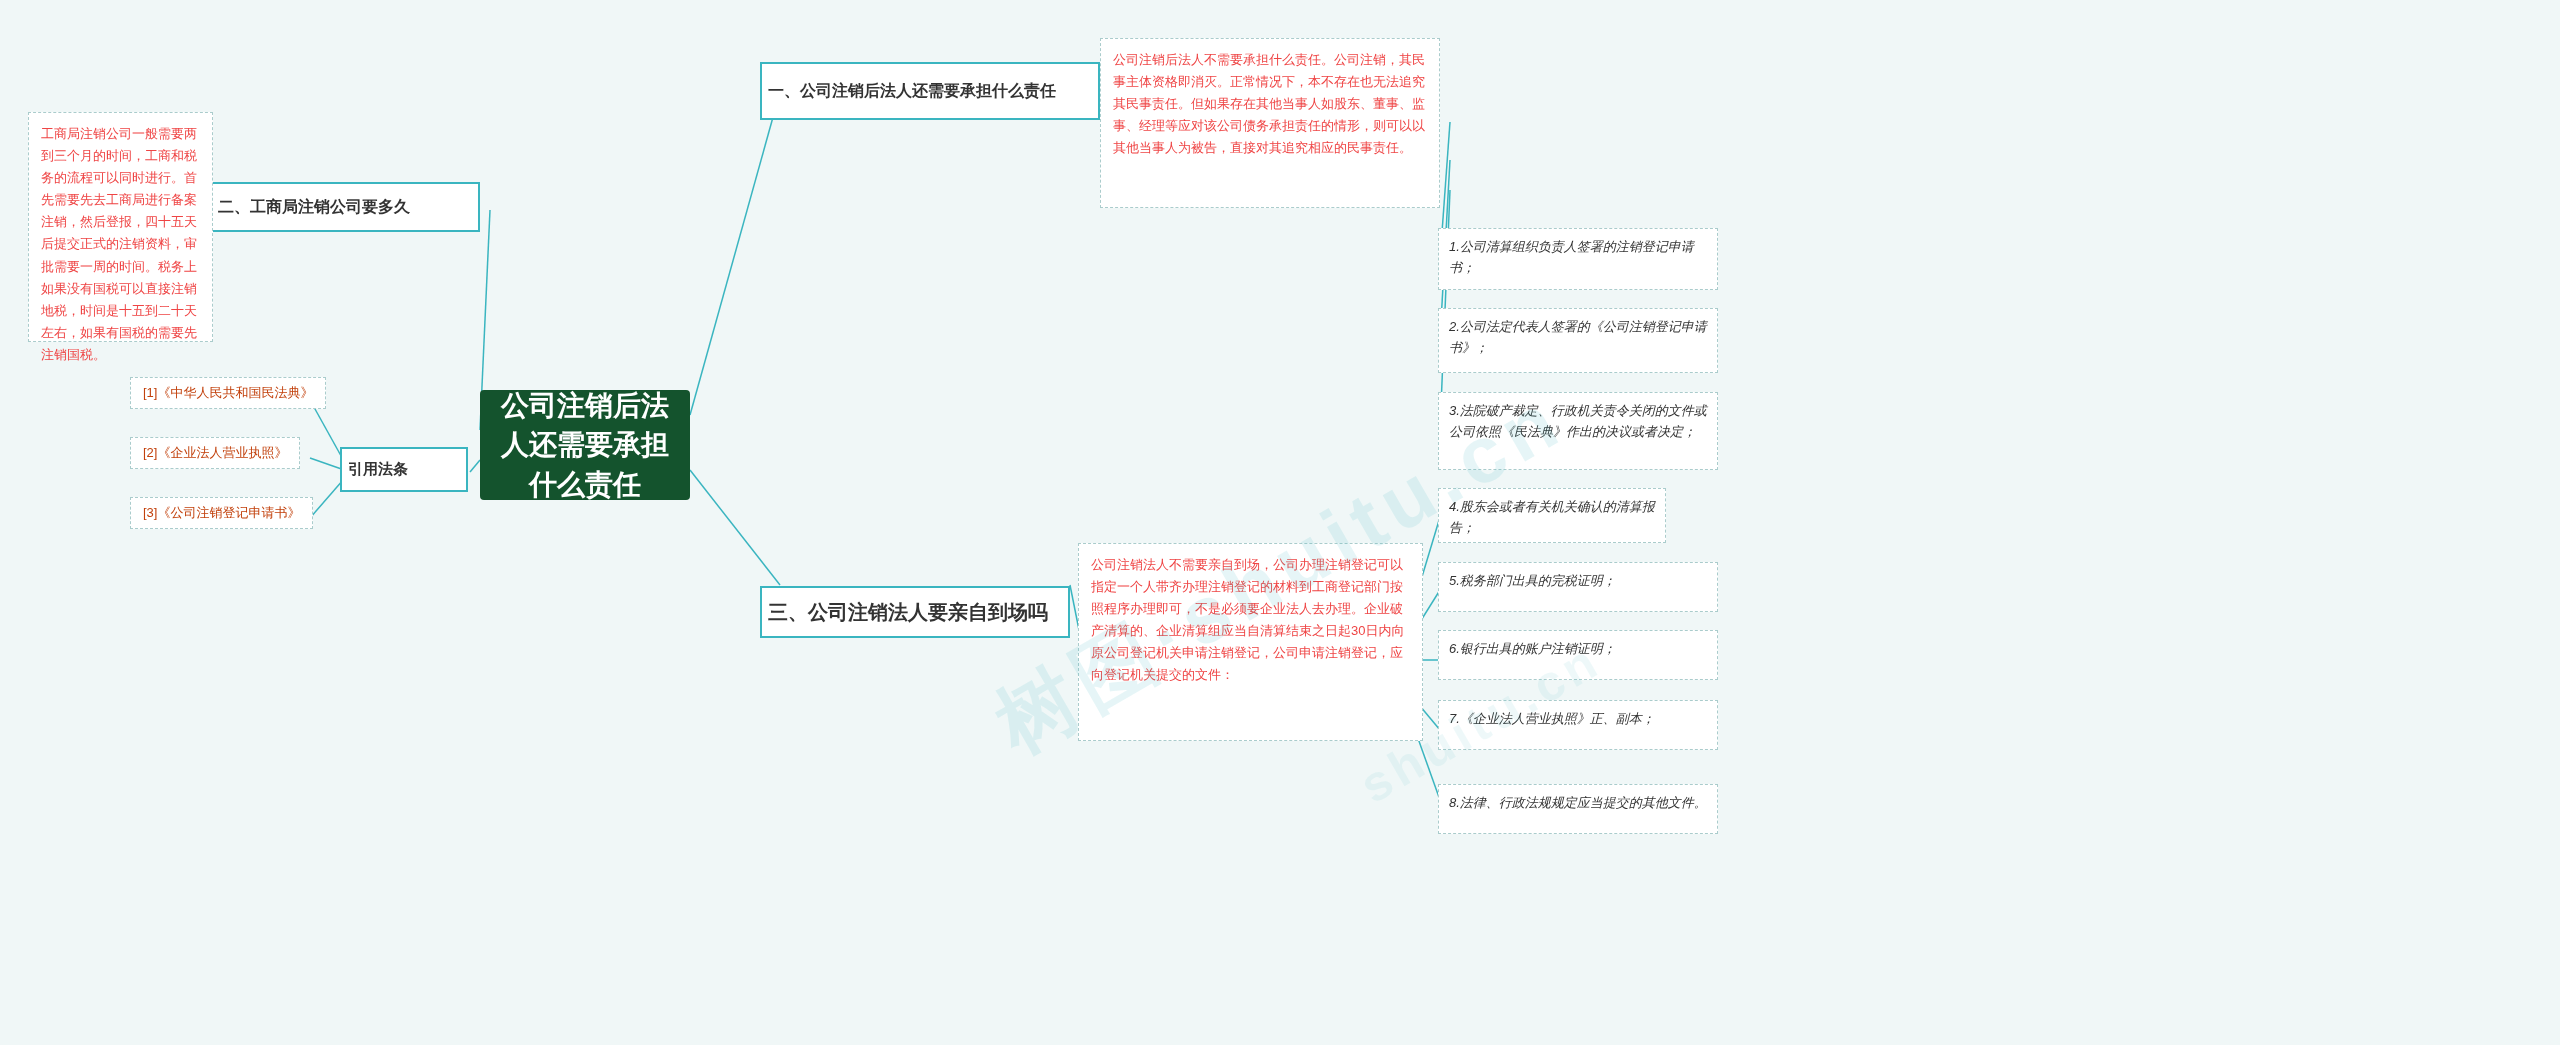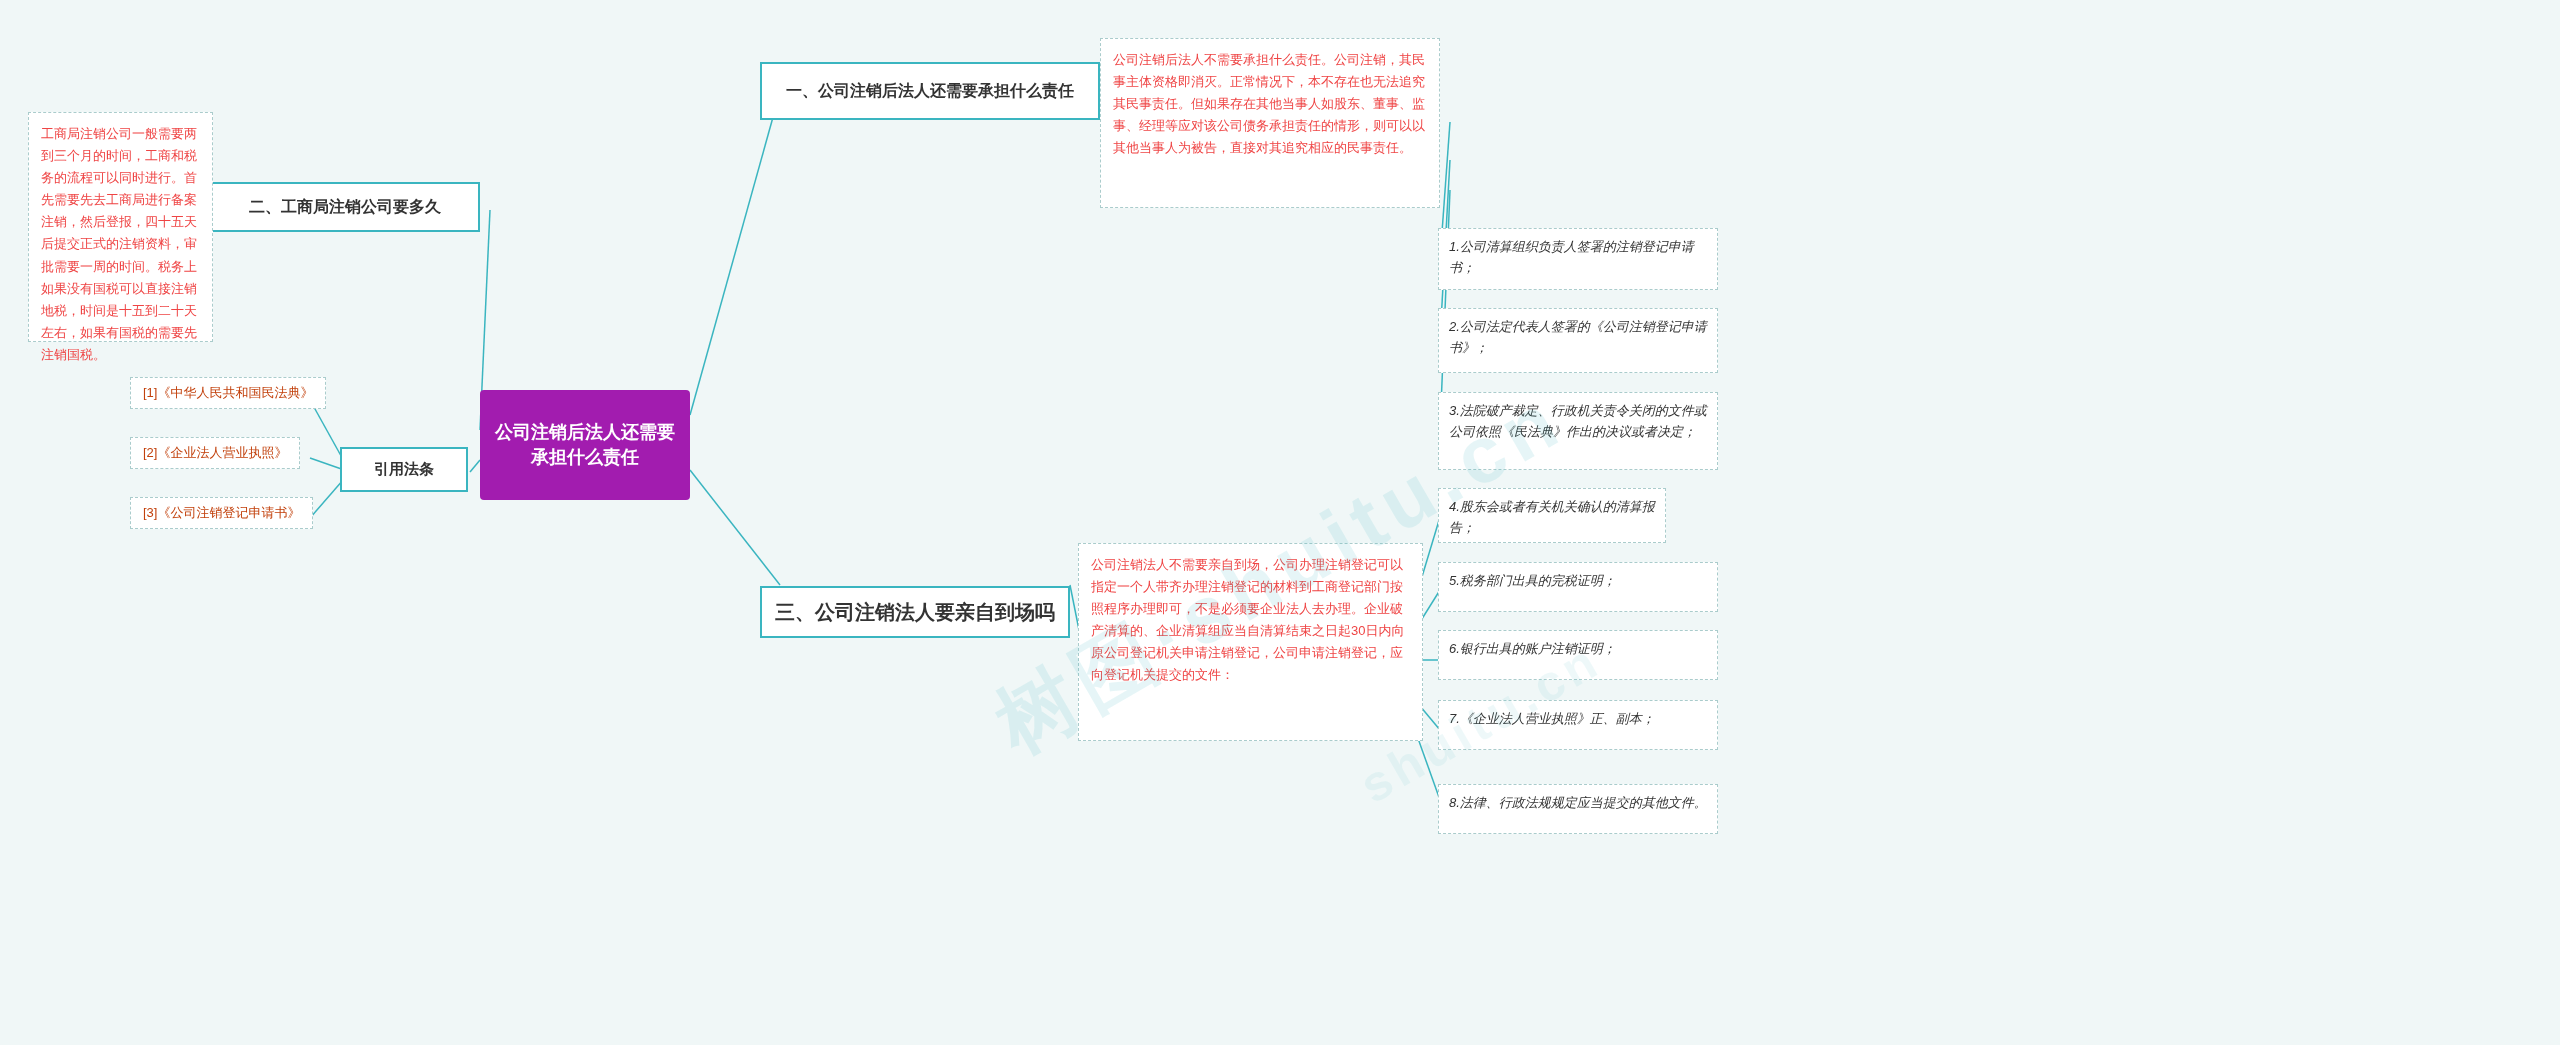--- a/index.html
+++ b/index.html
@@ -18,23 +18,23 @@
       position: relative;
     }
 
     
     .central-node {
       position: absolute;
       left: 480px;
       top: 390px;
       width: 210px;
       height: 110px;
-      background: #a21caf;
+      background: #14532d;
       color: white;
-      font-size: 18px;
+      font-size: 28px;
       font-weight: bold;
       display: flex;
       align-items: center;
       justify-content: center;
       text-align: center;
       line-height: 1.4;
       border-radius: 4px;
       z-index: 10;
       padding: 8px;
     }
@@ -43,21 +43,20 @@
     .branch-node {
       position: absolute;
       border: 2px solid #3ab5c0;
       background: white;
       padding: 10px 6px;
       font-size: 17px;
       color: #333;
       font-weight: bold;
       display: flex;
       align-items: center;
-      justify-content: center;
       text-align: center;
       white-space: nowrap;
       z-index: 10;
     }
 
     
     .content-box {
       position: absolute;
       border: 1.5px dashed #aacccc;
       background: white;

